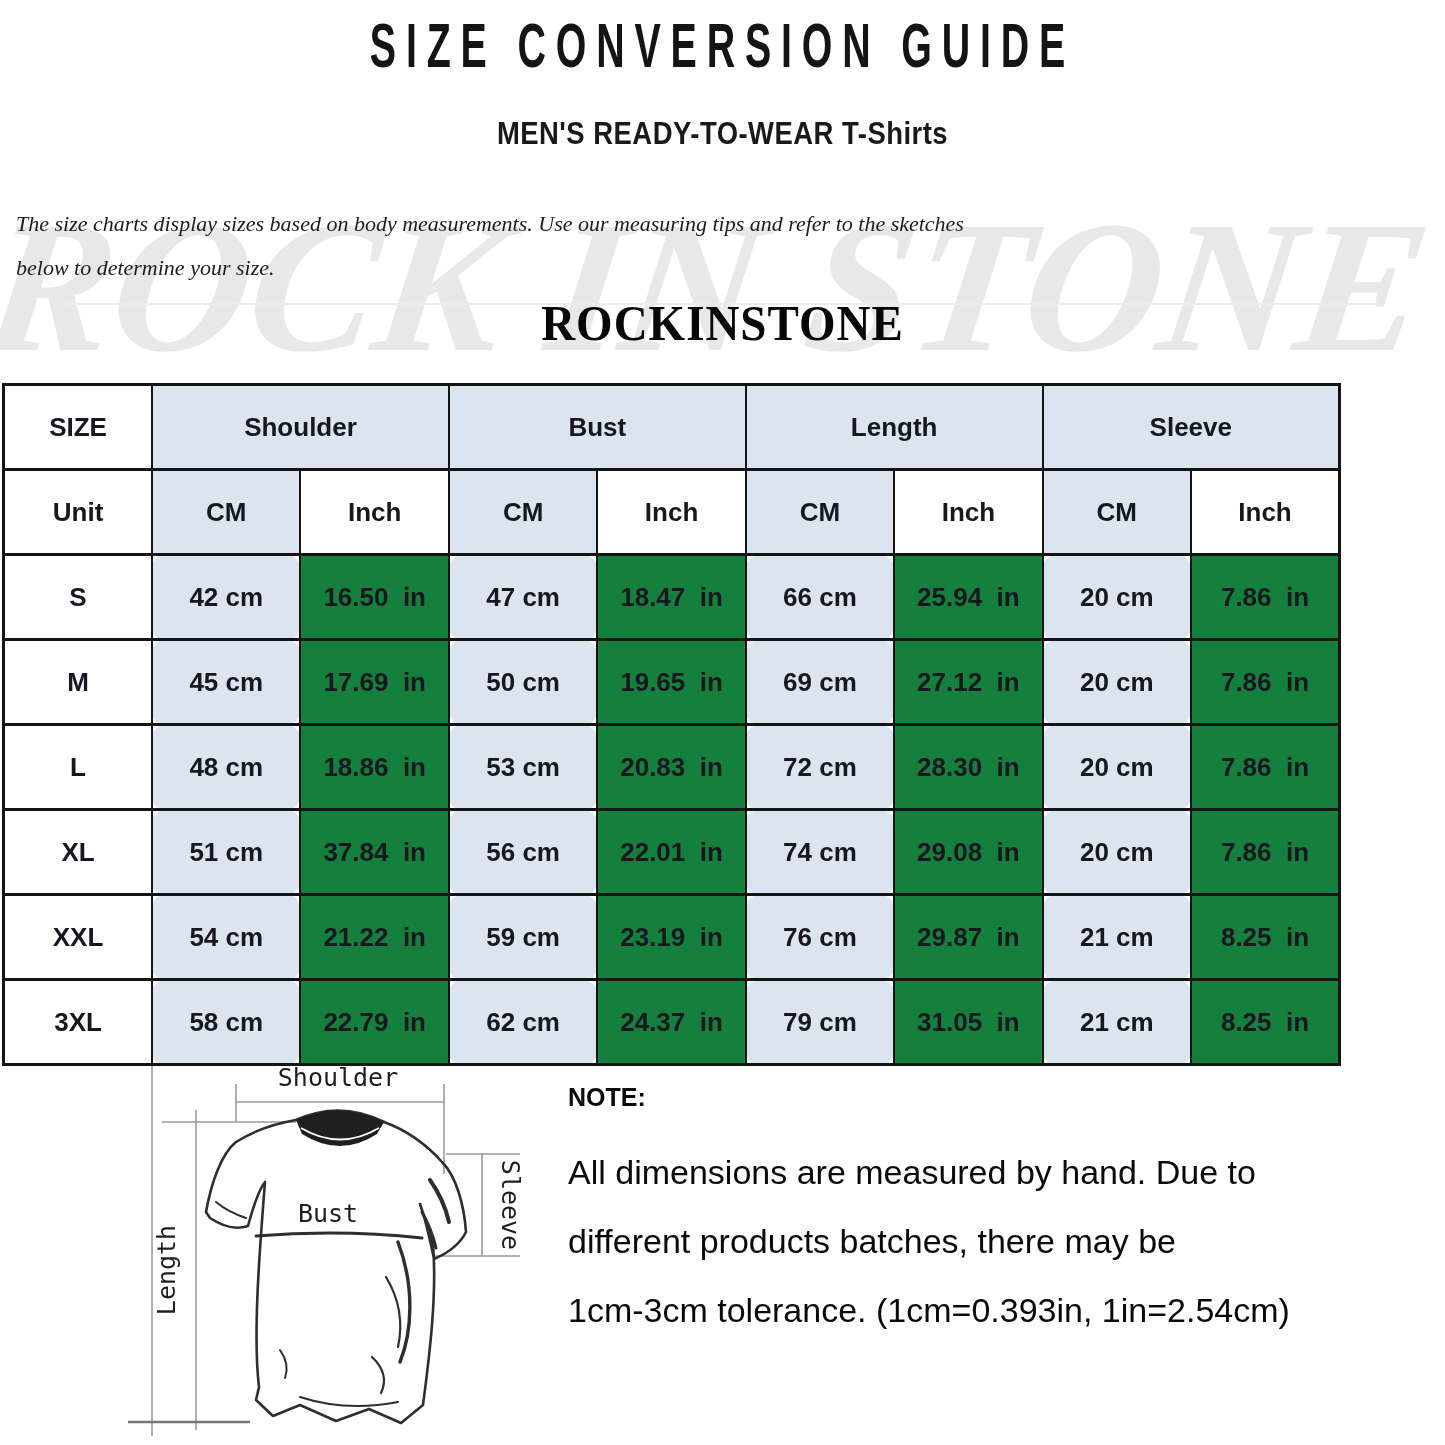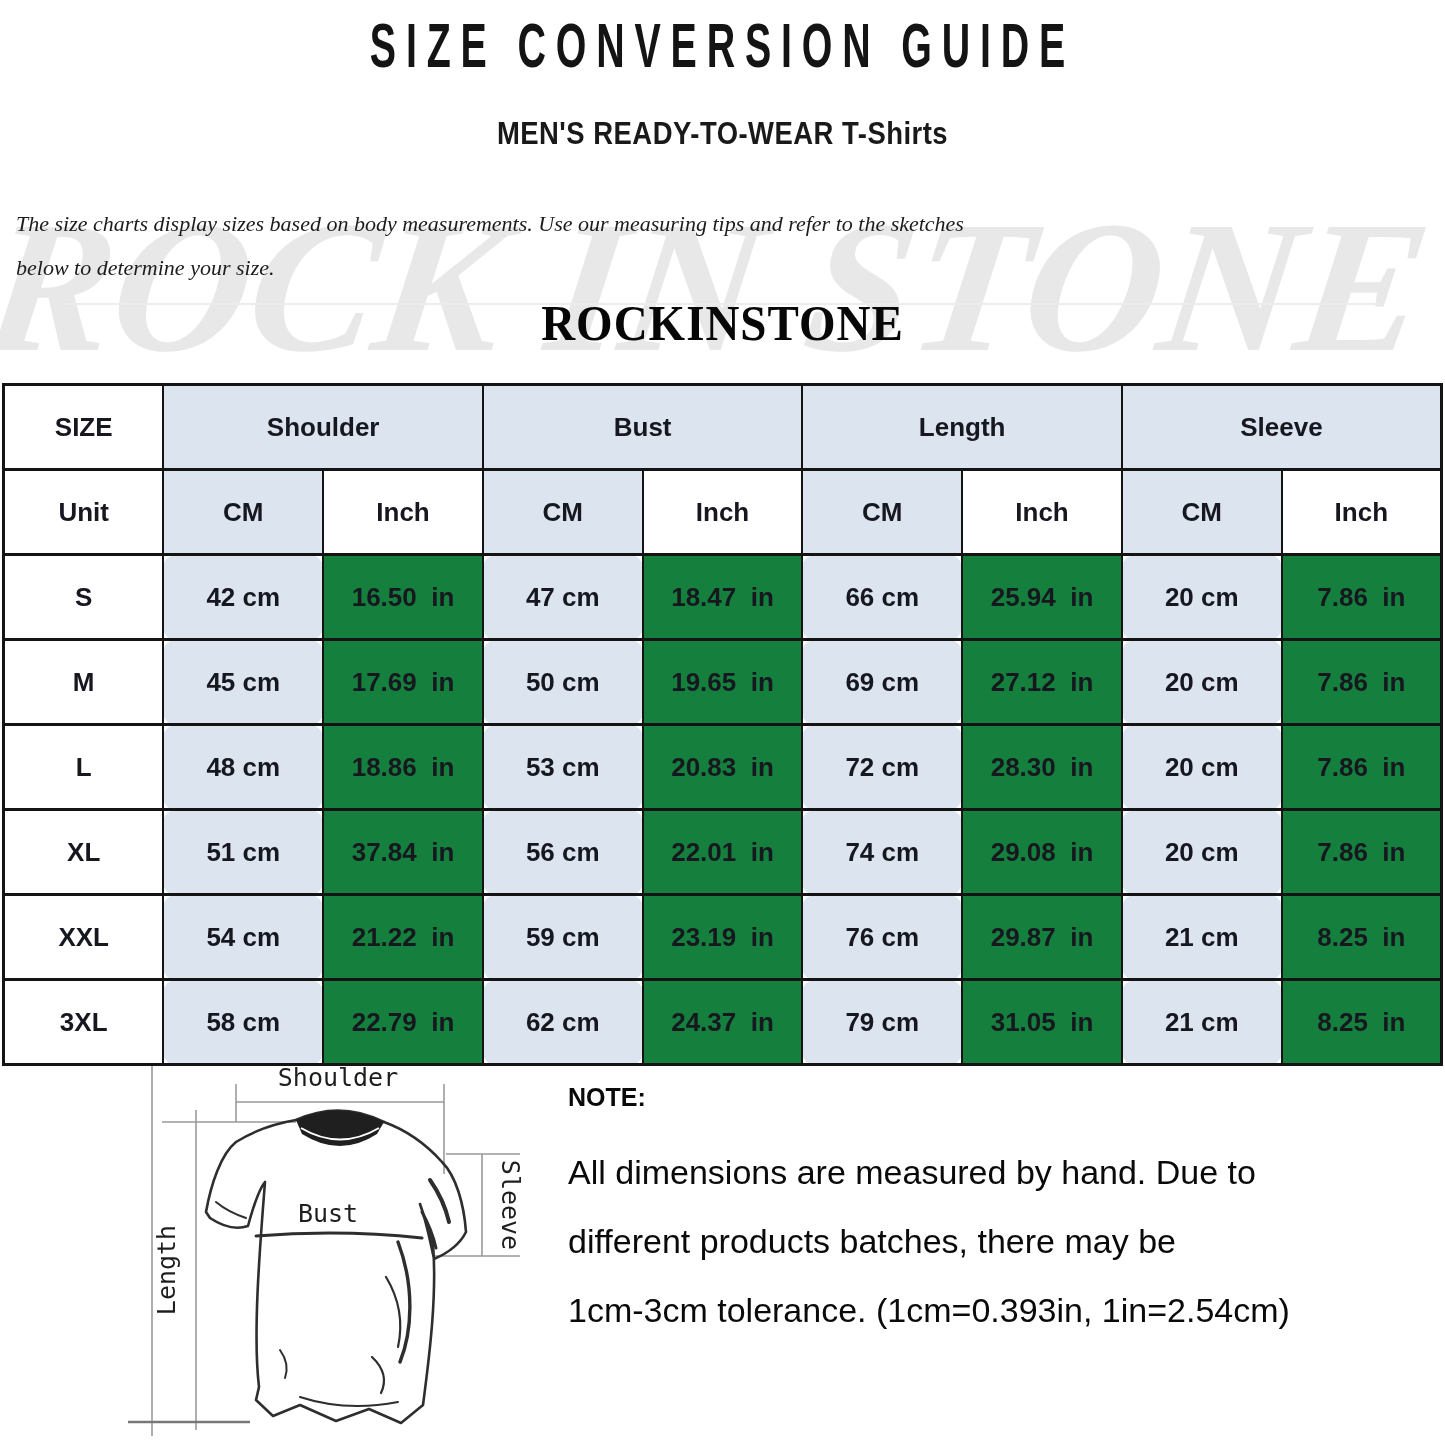--- a/index.html
+++ b/index.html
@@ -27,21 +27,21 @@
   }
   .rule { position:absolute; top:303px; left:62px; width:1318px; height:2px; background:#ececec; z-index:1; }
   .brand {
     position:absolute; top:294px; left:0; right:0; margin:0; text-align:center;
     font-family:"Liberation Serif","DejaVu Serif",serif; font-weight:700;
     font-size:47px; letter-spacing:1px; color:#070707;
     transform:scaleY(1.08); transform-origin:50% 0; z-index:2;
   }
   
   .size-table {
-    position:absolute; top:383px; left:2px; width:1441px; z-index:2;
+    position:absolute; top:383px; left:2px; width:1339px; z-index:2;
     border-collapse:collapse; table-layout:fixed; background:#fff;
     border:3px solid #141414;
   }
   .size-table th, .size-table td {
     border-left:2px solid #141414; border-right:2px solid #141414;
     border-top:3px solid #141414; border-bottom:3px solid #141414;
     height:82px; text-align:center; vertical-align:middle;
     font-size:26px; font-weight:700; color:#171720; white-space:pre; padding:0;
   }
   .size-table .blue { background:#dbe4ef; }

